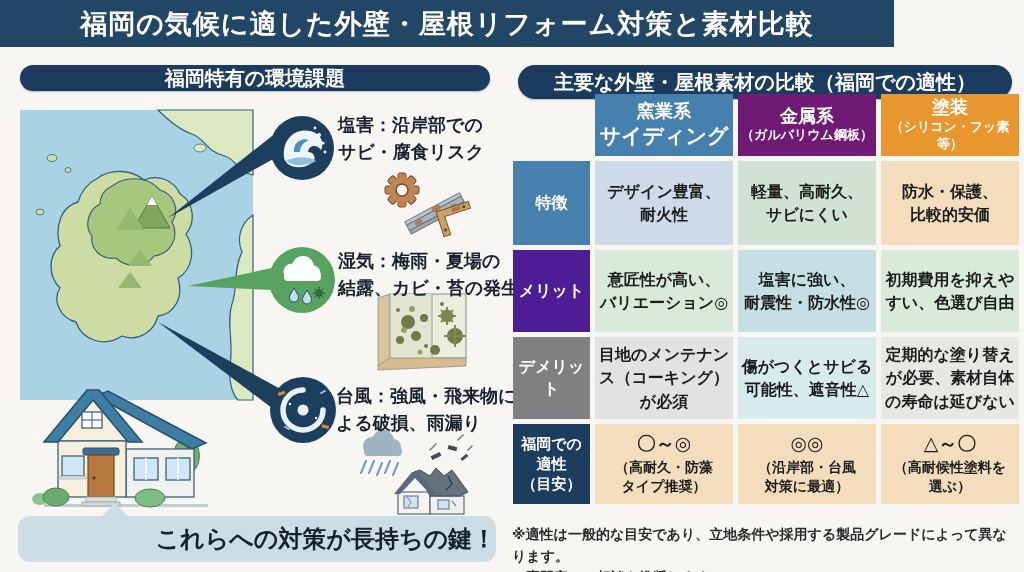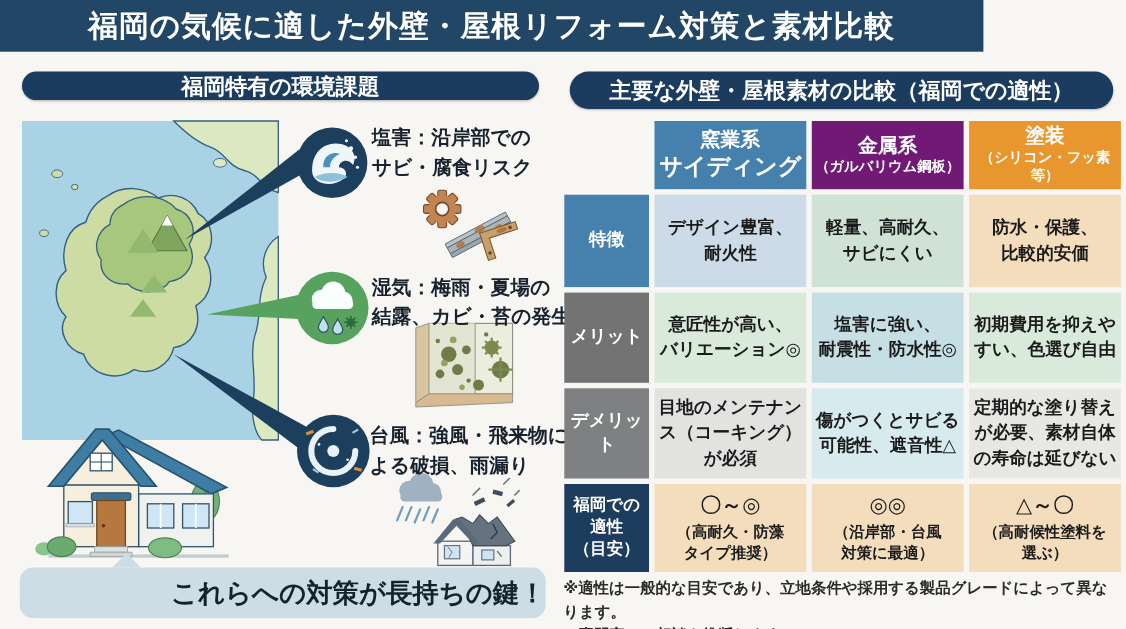--- a/index.html
+++ b/index.html
@@ -20,32 +20,32 @@
   .issue-0{left:338px;top:112px}
   .issue-1{left:338px;top:248px}
   .issue-2{left:336px;top:383px}
   .bubble{position:absolute;left:18px;top:516px;width:478px;height:46px;background:#ccdde6;
           border-radius:12px;display:flex;align-items:center;justify-content:flex-end}
   .bubble:before{content:"";position:absolute;left:84px;top:-13px;width:0;height:0;
                  border-left:13px solid transparent;border-right:13px solid transparent;
                  border-bottom:13px solid #ccdde6}
   .bubble span{font-size:24px;font-weight:bold;color:#15222e}
   
-  .cmp-table{position:absolute;left:513px;top:110px;width:506px;display:grid;
+  .cmp-table{position:absolute;left:513px;top:94px;width:506px;display:grid;
              grid-template-columns:77px 138px 138px 138px;
              grid-template-rows:62px 84px 82px 82px 80px;gap:5px}
   .cell{display:flex;flex-direction:column;align-items:center;justify-content:center;
         text-align:center;font-weight:bold;white-space:pre-line;padding:2px;box-sizing:border-box}
   .hdr{color:#fff}
   .hdr .t{font-size:18px;line-height:1.2}
   .hdr .s{font-size:13px;line-height:1.3}
   .hdr .s.lg{font-size:21px}
   .hdr-blue{background:#4681ad}.hdr-green{background:#701a75}.hdr-orange{background:#e8962e}
   .lbl{color:#fff;font-size:16px;line-height:1.35}
-  .lbl-blue{background:#4681ad}.lbl-green{background:#737373}.lbl-gray{background:#7f8082}
+  .lbl-blue{background:#4681ad}.lbl-green{background:#4c1d95}.lbl-gray{background:#7f8082}
   .lbl-navy{background:#1d3d5e;font-size:15px}
   .td{font-size:16px;line-height:1.45;color:#1b1b1b}
   .bg-lblue{background:#ccdbe7}.bg-lgreen{background:#cfe2d4}.bg-lorange{background:#f3ddbd}
   .bg-mgreen{background:#d9e9da}.bg-mcyan{background:#c6dfe5}
   .bg-gray{background:#e2e2e0}.bg-cyan{background:#d7eaee}.bg-gray2{background:#e7e8e4}
   .rt .sym{font-size:19px;line-height:1.4;color:#1b1b1b}
   .rt .note{font-size:14px;line-height:1.4;color:#1b1b1b;white-space:pre-line}
   .footnote{position:absolute;left:512px;top:524px;width:506px;font-size:14px;font-weight:bold;
             line-height:1.55;color:#2b2b2b;white-space:pre-line}
 </style>

